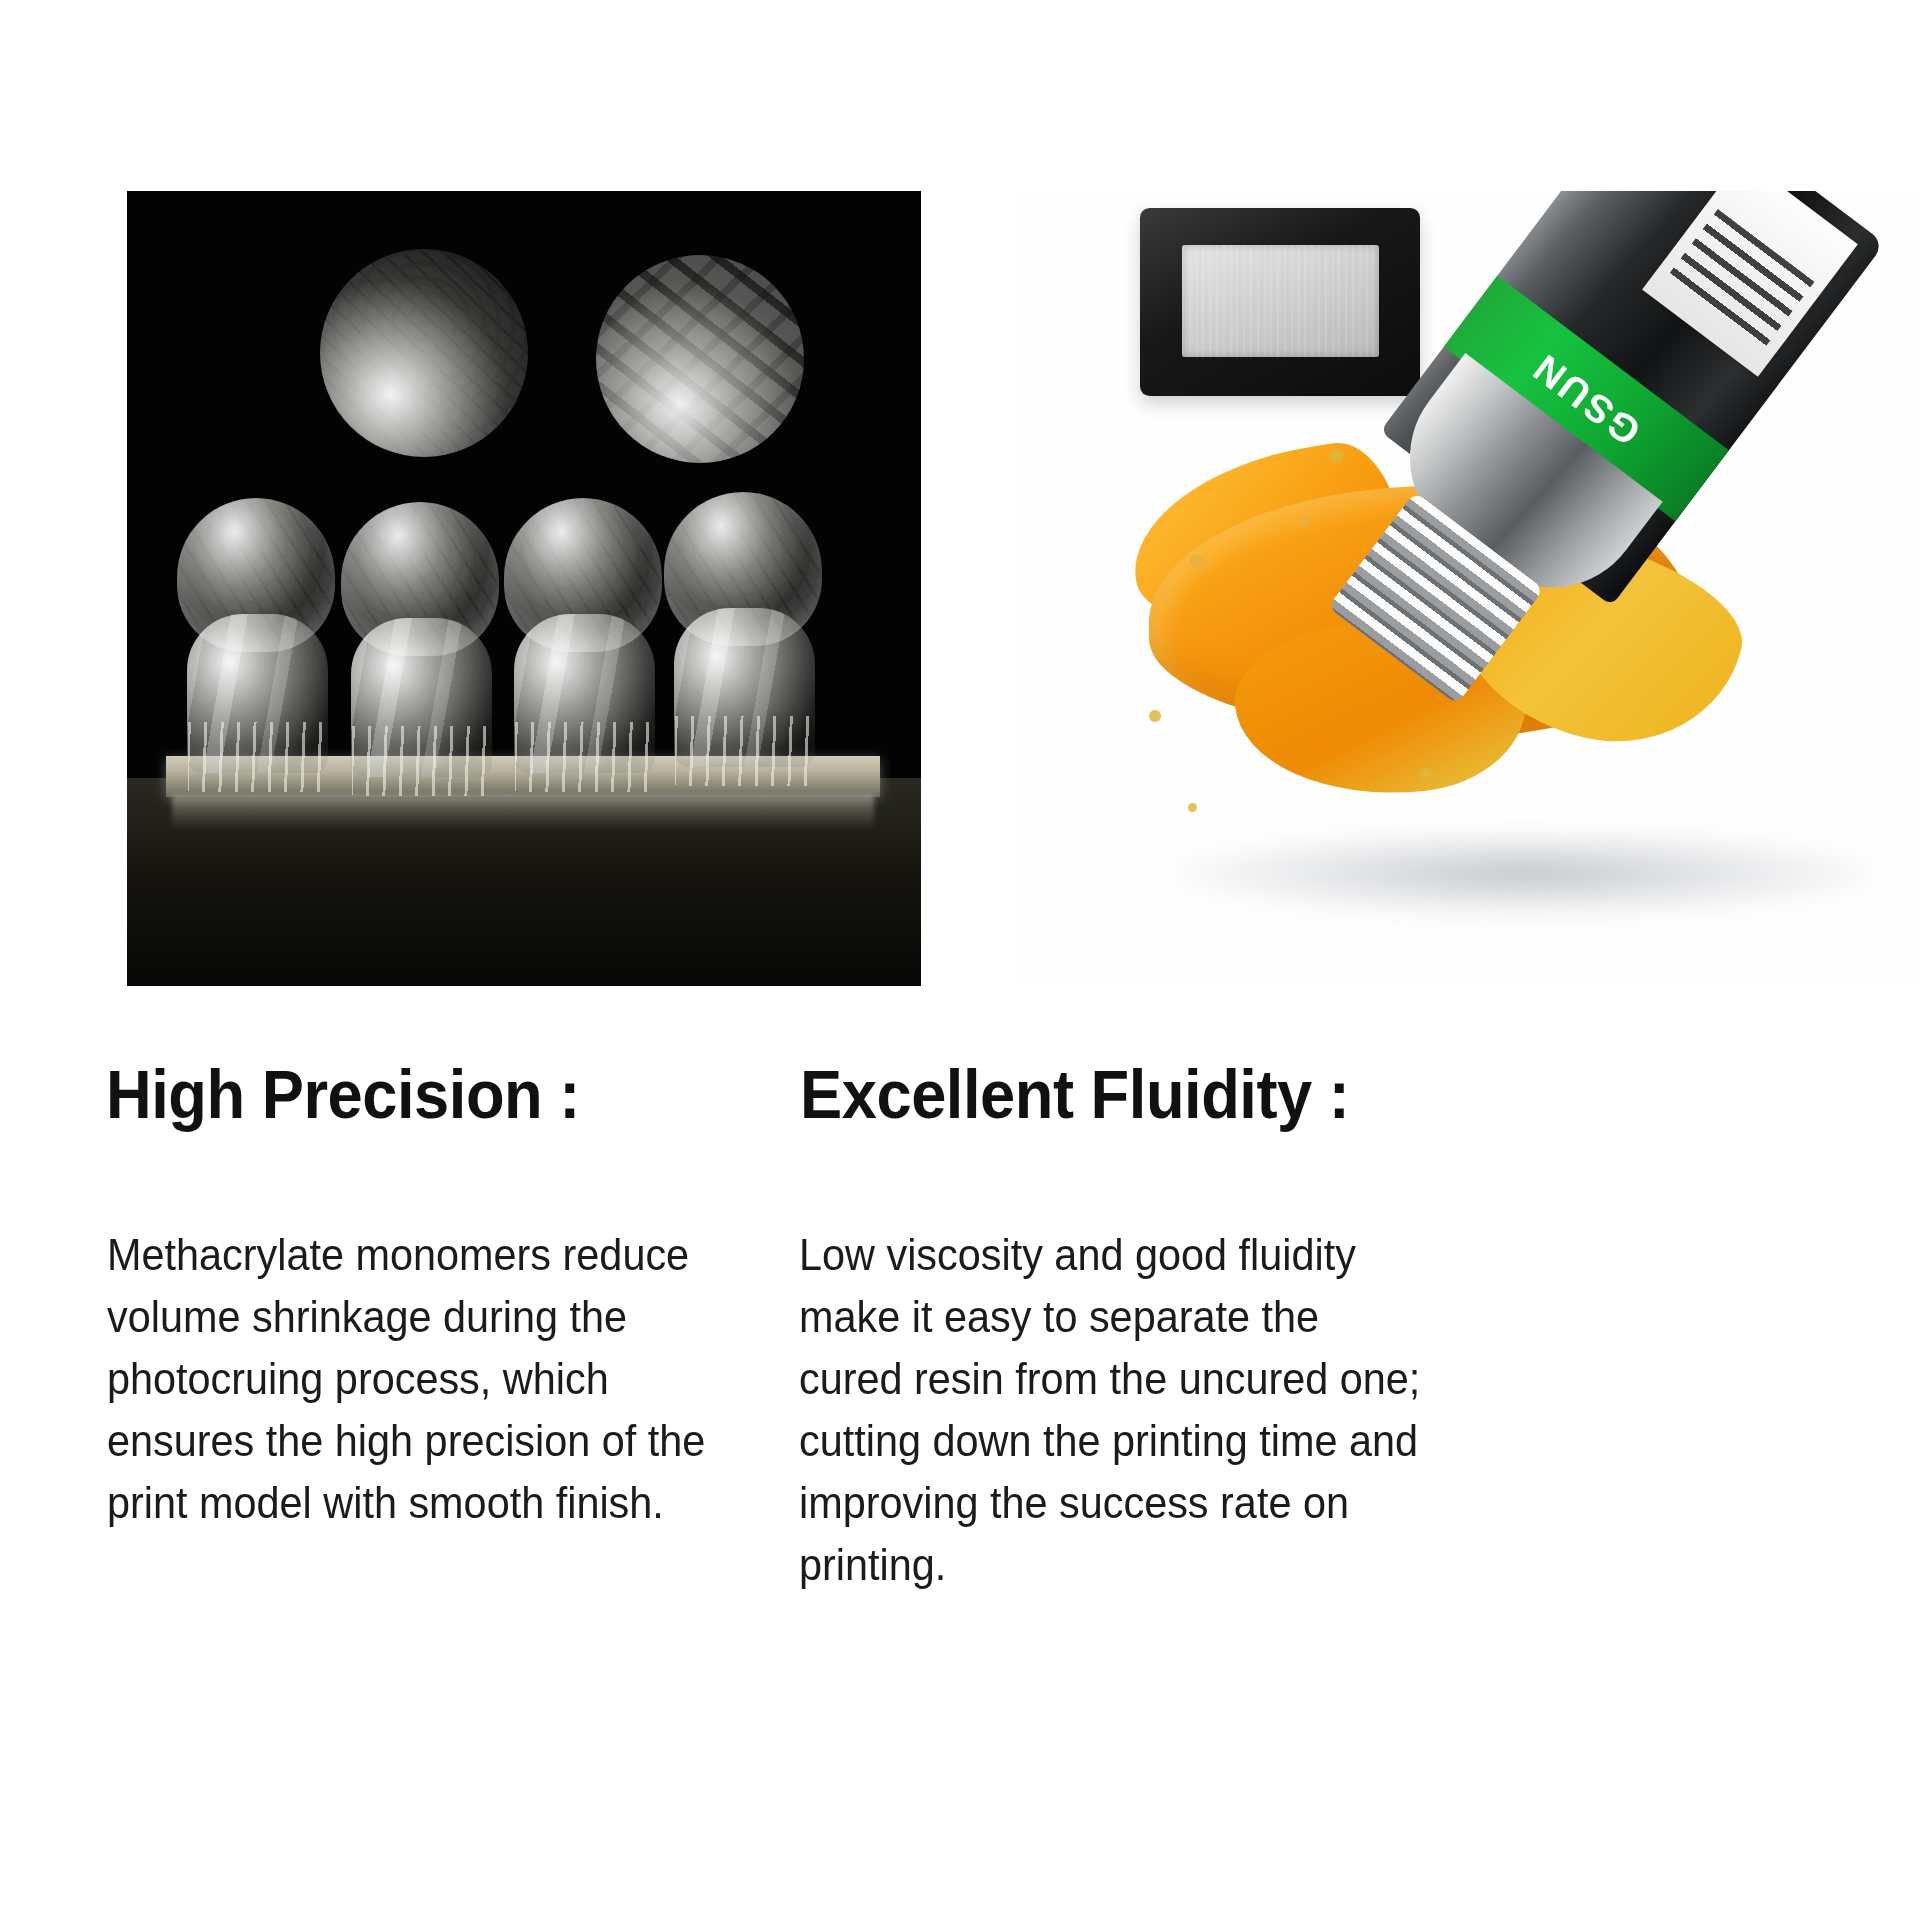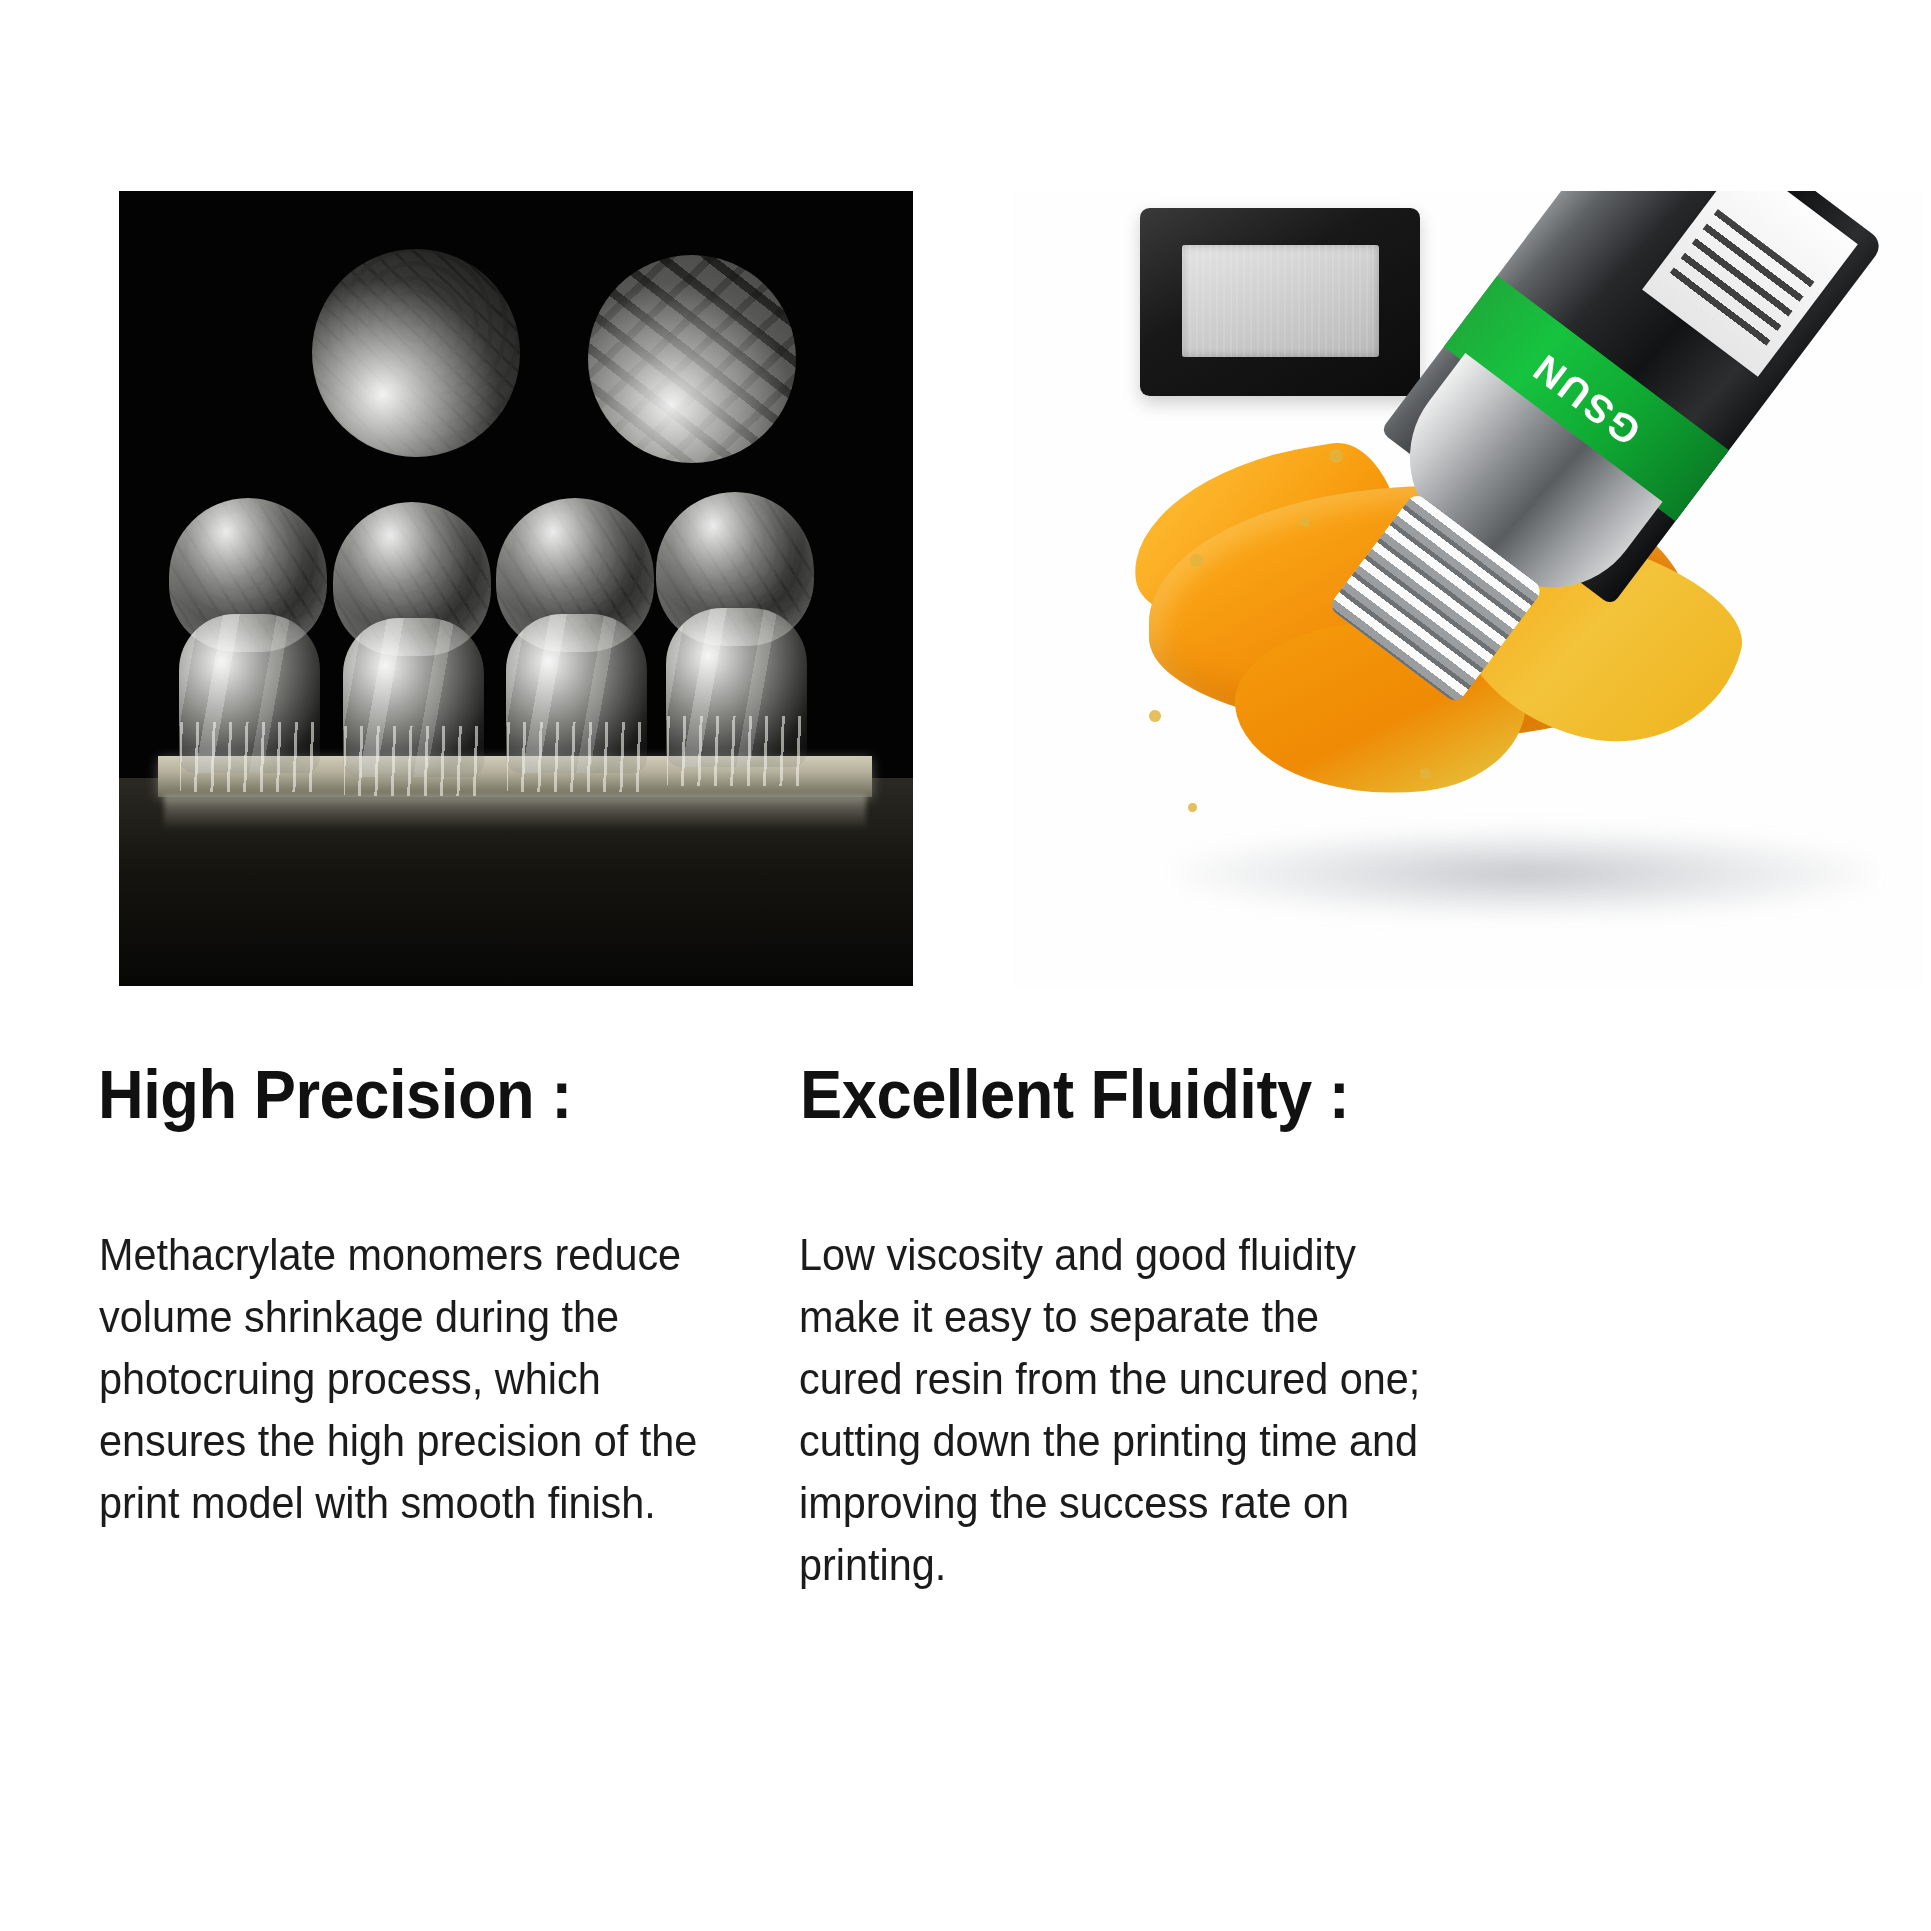--- a/index.html
+++ b/index.html
@@ -7,21 +7,21 @@
     width:1931px;height:1931px;
     background:#ffffff;
     font-family:"Liberation Sans", sans-serif;
     overflow:hidden;
     position:relative;
   }
   .page{position:absolute;inset:0;background:#fff;}
 
   
   .col{position:absolute;top:0;height:1931px;}
-  .col-left{left:1px;width:966px;}
+  .col-left{left:9px;width:966px;}
   .col-right{left:966px;width:966px;}
 
   
   .figure{position:absolute;overflow:hidden;}
   .fig-left{left:118px;top:191px;width:794px;height:795px;background:#020202;}
   .fig-right{left:48px;top:191px;width:908px;height:795px;background:#ffffff;}
 
   
   .dark-bg{position:absolute;inset:0;background:#030303;}
   .floor{

